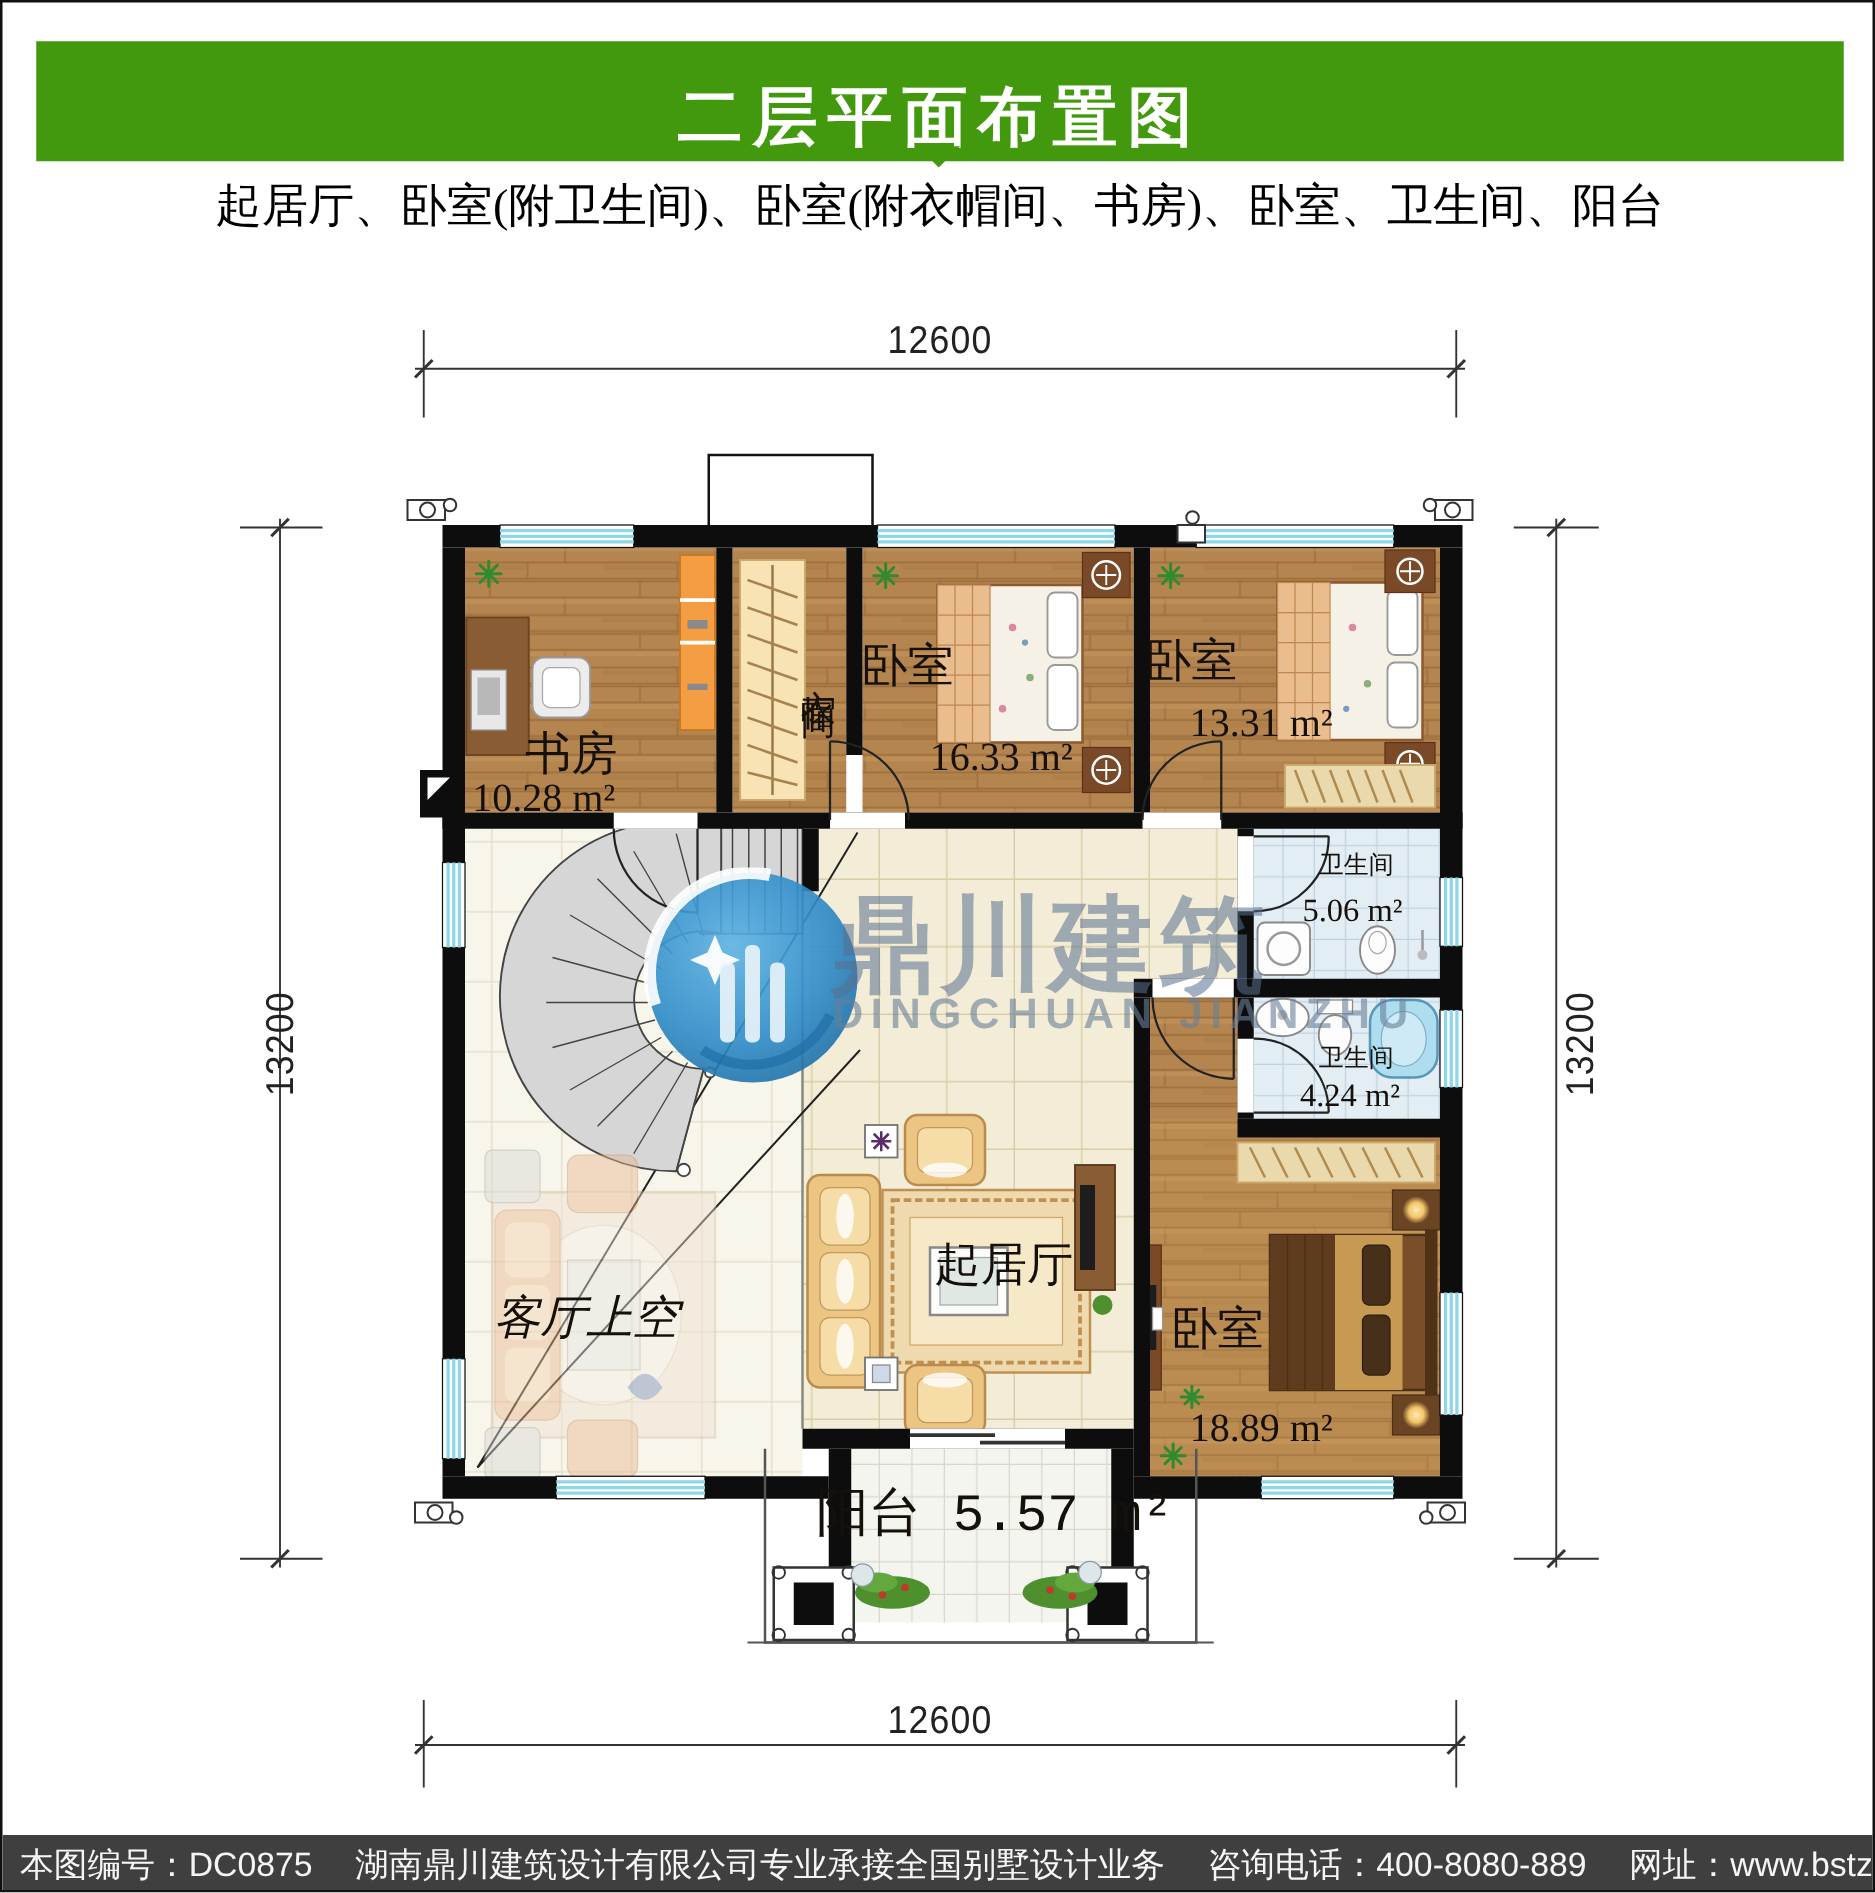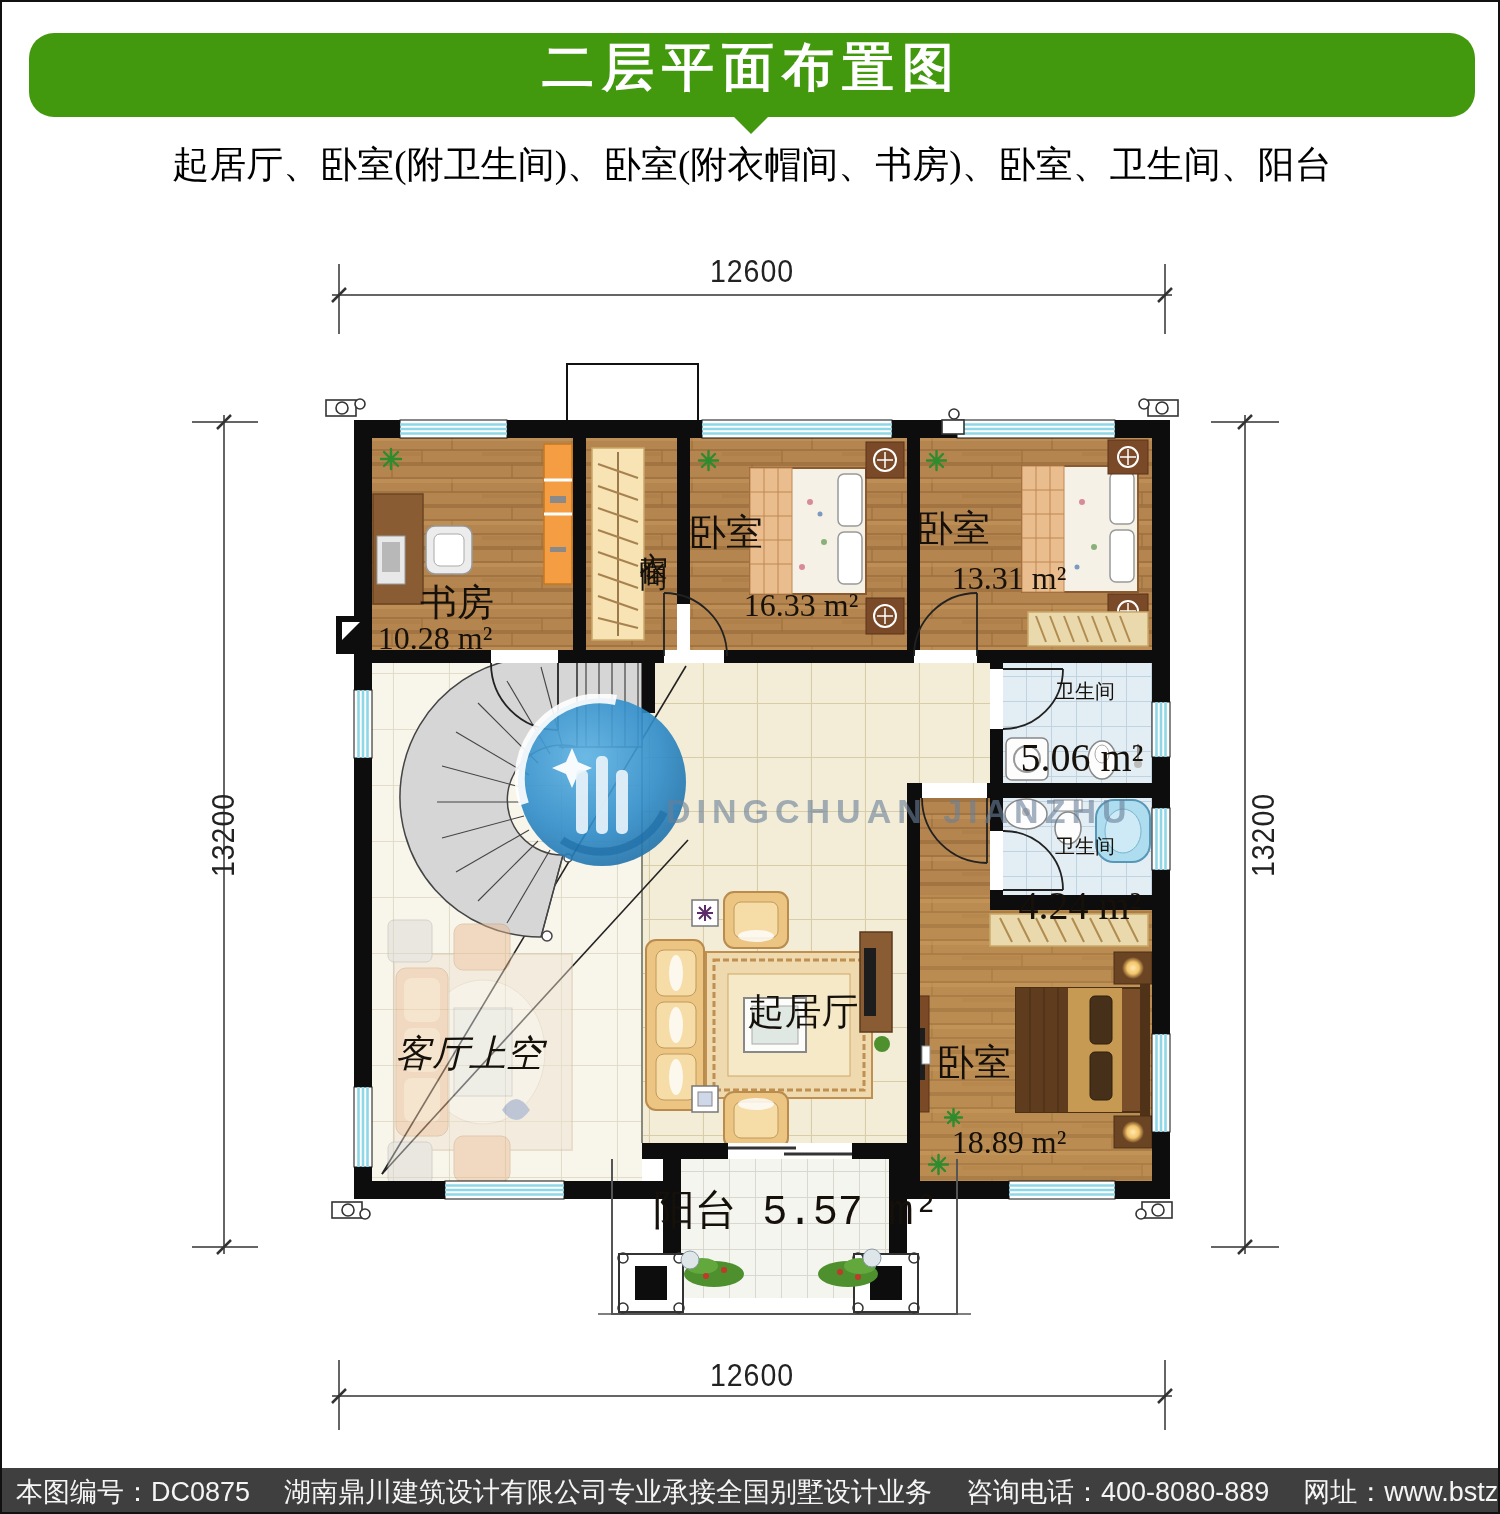--- a/index.html
+++ b/index.html
@@ -6,37 +6,37 @@
     --header_green:#43990d;
     --footer_gray:#3f3f3f;
     --wall:#0d0d0d;
     --window_cyan:#8ed7e6;
     --watermark_blue:#2e8cc9;
   }
   html,body{margin:0;padding:0;background:#fff;}
   .page{position:relative;width:1500px;height:1514px;background:#fff;overflow:hidden;
         border:2px solid #111;box-sizing:border-box;
         font-family:"Liberation Sans","DejaVu Sans",sans-serif;}
-  .header-bar{position:absolute;left:27px;top:31px;width:1446px;height:84px;
-        background:var(--header_green);display:flex;align-items:flex-start;justify-content:center;border-radius:25px;}
+  .header-bar{position:absolute;left:27px;top:31px;width:1446px;height:96px;
+        background:var(--header_green);display:flex;align-items:flex-end;justify-content:center;}
   .header-title{color:#fff;font-size:52px;font-weight:bold;letter-spacing:8px;
         font-family:"Liberation Sans","DejaVu Sans",sans-serif;}
   .header-arrow{position:absolute;left:732px;top:115px;width:0;height:0;
         border-left:17px solid transparent;border-right:17px solid transparent;
         border-top:17px solid var(--header_green);}
   .subtitle{position:absolute;left:0;top:138px;width:1500px;text-align:center;
         font-size:37px;color:#000;font-family:"Liberation Serif","DejaVu Serif",serif;}
   .plan-wrap{position:absolute;left:0;top:0;width:1500px;height:1514px;}
   svg{position:absolute;left:0;top:0;}
   .lbl{position:absolute;text-align:center;color:#15100a;
         font-family:"Liberation Serif","DejaVu Serif",serif;white-space:nowrap;}
   .room-name{font-size:37px;}
   .room-area{font-size:32px;}
   .small-name{font-size:20px;}
-  .small-area{font-size:40px;margin-top:20px;}
+  .small-area{font-size:26px;}
   .closet-lbl{writing-mode:vertical-rl;letter-spacing:6px;font-size:28px;height:140px;}
   .dim{font-size:31px;color:#222;letter-spacing:1px;
         font-family:"Liberation Sans","DejaVu Sans",sans-serif;transform:scaleX(.92);}
   .dim-left,.dim-right{transform:rotate(-90deg) scaleX(.92);}
   .balcony-lbl{font-size:42px;font-family:Liberation Mono, monospace;}
   .watermark{position:absolute;left:0;top:0;width:1500px;height:1514px;pointer-events:none;}
   .wm-cn{position:absolute;left:662px;top:698px;font-size:84px;font-weight:bold;
         letter-spacing:4px;color:rgba(88,112,143,.55);
         font-family:"Liberation Sans","DejaVu Sans",sans-serif;}
   .wm-en{position:absolute;left:664px;top:790px;font-size:34px;font-weight:bold;
@@ -440,20 +440,21 @@
     <div class="watermark">
       <svg width="176" height="176" style="left:512px;top:692px;" viewBox="-88 -88 176 176">
         <circle r="84" fill="url(#wmgrad)" opacity="0.9"></circle>
         <path d="M-78,22 A80,80 0 0 1 14,-82" stroke="#fff" stroke-width="10" fill="none" opacity=".9"></path>
         <path d="M-30,-34 l6,14 14,6 -14,6 -6,14 -6,-14 -14,-6 14,-6 z" fill="#fff" opacity=".95"></path>
         <rect x="-26" y="-12" width="12" height="64" rx="5" fill="#eaf4fb" opacity=".9"></rect>
         <rect x="-6" y="-26" width="12" height="78" rx="5" fill="#eaf4fb" opacity=".9"></rect>
         <rect x="14" y="-12" width="12" height="64" rx="5" fill="#eaf4fb" opacity=".9"></rect>
         <path d="M-40,58 A70,70 0 0 0 62,30" stroke="#1b6aa3" stroke-width="8" fill="none" opacity=".6"></path>
       </svg>
+      <div class="wm-cn">鼎川建筑</div>
       <div class="wm-en">DINGCHUAN JIANZHU</div>
     </div>
 
     <div class="lbl room-name" style="left:355px;top:576px;width:200px;">书房</div>
     <div class="lbl room-area" style="left:333px;top:618px;width:200px;">10.28 m²</div>
     <div class="lbl closet-lbl" style="left:632px;top:466px;">衣帽间</div>
     <div class="lbl room-name" style="left:624px;top:506px;width:200px;">卧室</div>
     <div class="lbl room-area" style="left:699px;top:585px;width:200px;">16.33 m²</div>
     <div class="lbl room-name" style="left:851px;top:502px;width:200px;">卧室</div>
     <div class="lbl room-area" style="left:907px;top:558px;width:200px;">13.31 m²</div>

